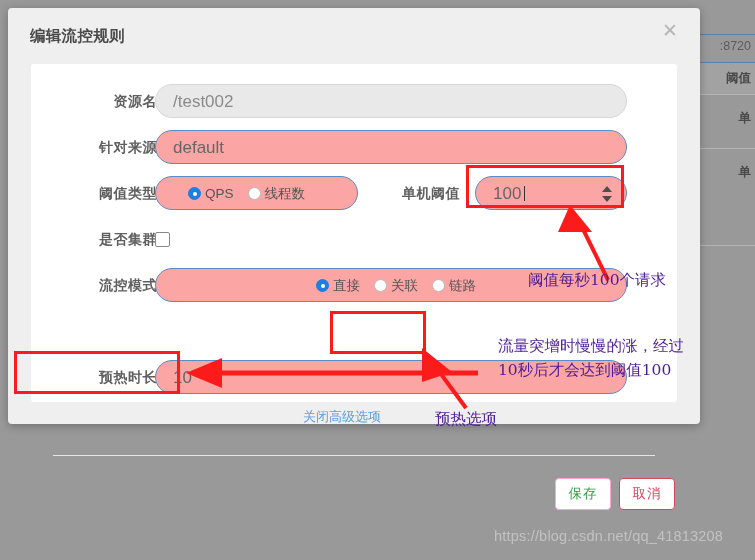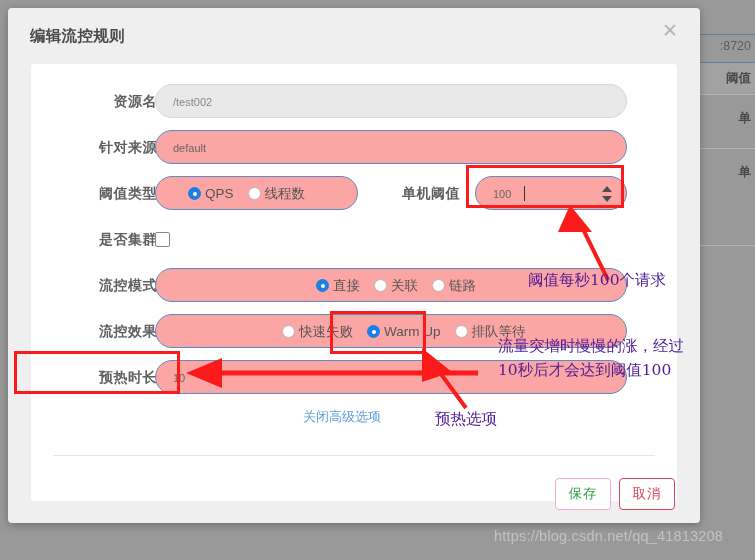--- a/index.html
+++ b/index.html
@@ -50,21 +50,21 @@
     left: 0; right: 0;
     background: #a2a2a2;
   }
 
   
   .dialog {
     position: absolute;
     left: 8px;
     top: 8px;
     width: 692px;
-    height: 515px;
+    height: 416px;
     background: #efefef;
     border-radius: 4px;
     box-shadow: 0 2px 10px rgba(0,0,0,0.28);
   }
   .dialog-title {
     position: absolute;
     left: 22px;
     top: 18px;
     font-size: 15.5px;
     font-weight: bold;
@@ -122,21 +122,21 @@
   }
   .field.disabled {
     background: #e9e9e9;
     border-color: #d8d8d8;
   }
   .field-text {
     position: absolute;
     left: 17px;
     top: 0;
     line-height: 34px;
-    font-size: 11px;
+    font-size: 17px;
     color: #666;
   }
   .field-text.light { color: #8a8a8a; }
 
   .radio-group {
     position: absolute;
     top: 0;
     height: 34px;
     line-height: 34px;
     white-space: nowrap;
@@ -351,36 +351,20 @@
             </span>
           </div>
         </div>
       </div>
 
       <div class="form-row" style="top:158px;">
         <div class="form-label" style="left:0;">是否集群</div>
         <div class="checkbox-box" style="left:124px;"></div>
       </div>
 
-      <div class="form-row" style="top:250px;">
-        <div class="form-label" style="left:0;">流控效果</div>
-        <div class="field" style="left:124px; width:472px;">
-          <div class="radio-group" style="left:126px;">
-            <span class="radio-item">
-              <span class="radio-dot"></span><span>快速失败</span>
-            </span>
-            <span class="radio-item checked">
-              <span class="radio-dot"></span><span>Warm Up</span>
-            </span>
-            <span class="radio-item">
-              <span class="radio-dot"></span><span>排队等待</span>
-            </span>
-          </div>
-        </div>
-      </div>
 
       <div class="form-row" style="top:296px;text-decoration:underline;">
         <div class="form-label" style="left:0;">预热时长</div>
         <div class="field" style="left:124px; width:472px;">
           <span class="field-text">10</span>
         </div>
       </div>
 
       <div class="link-advanced" style="left:272px; top:344px;">关闭高级选项</div>
 

